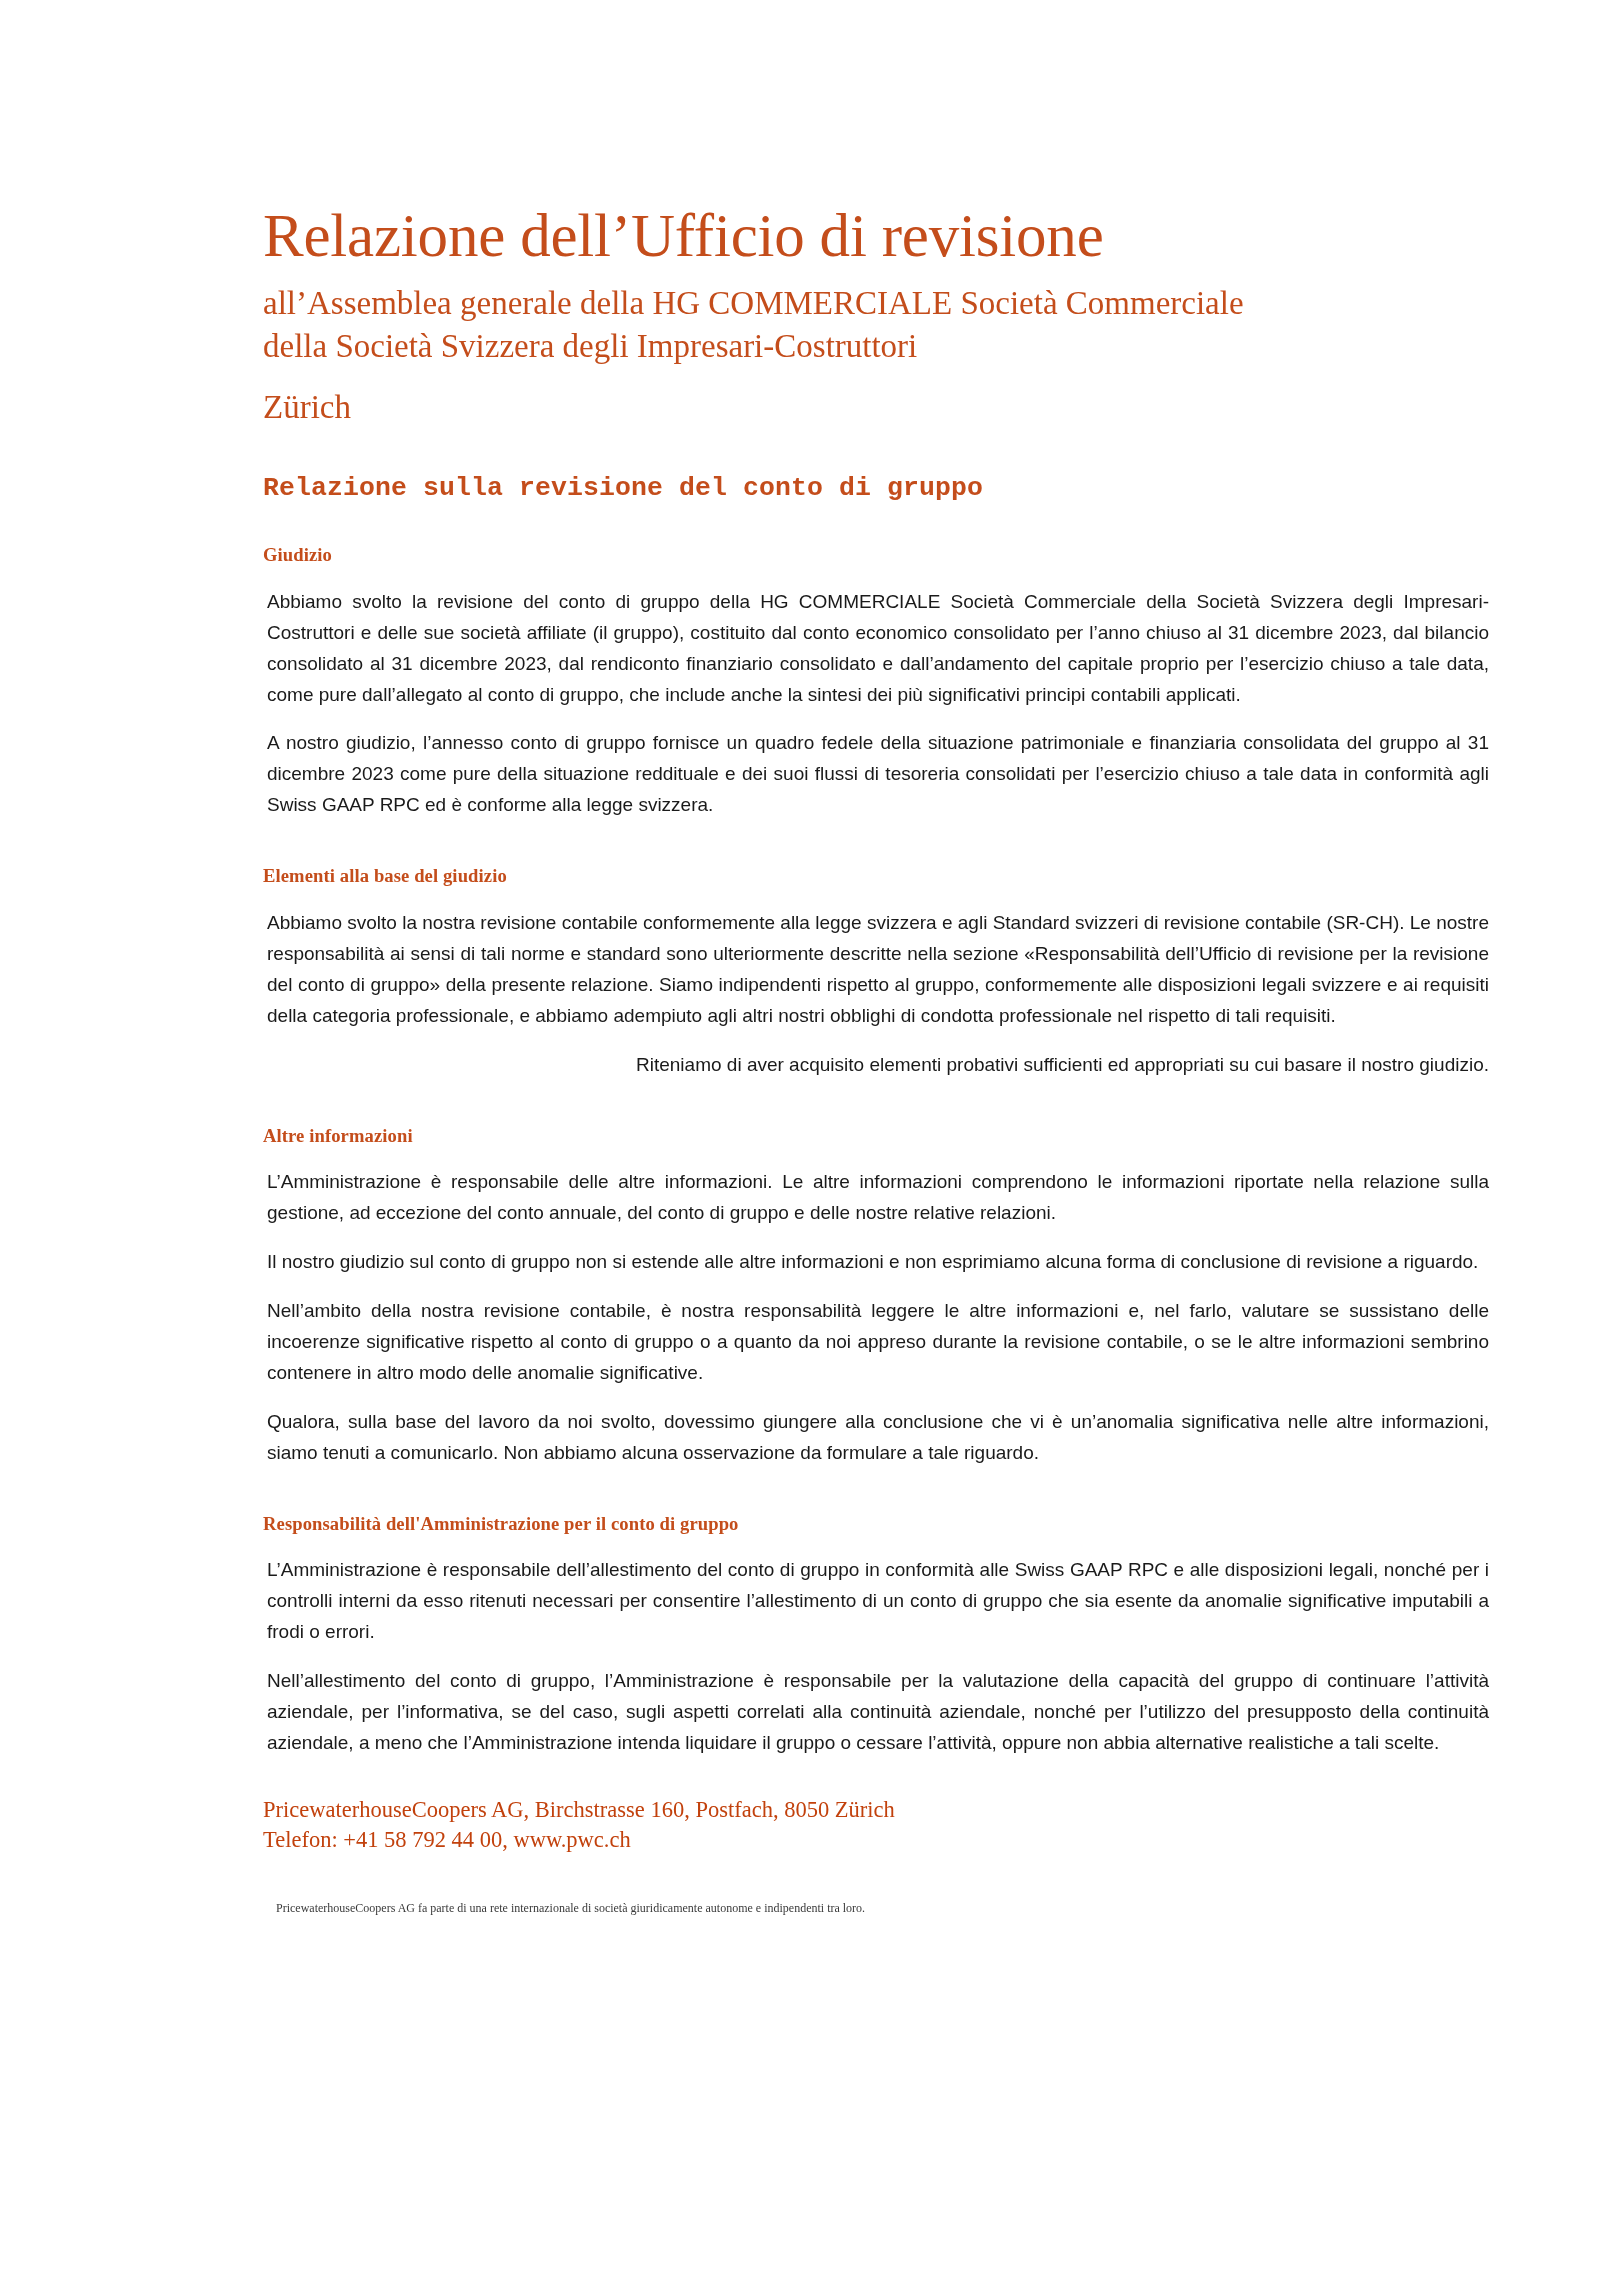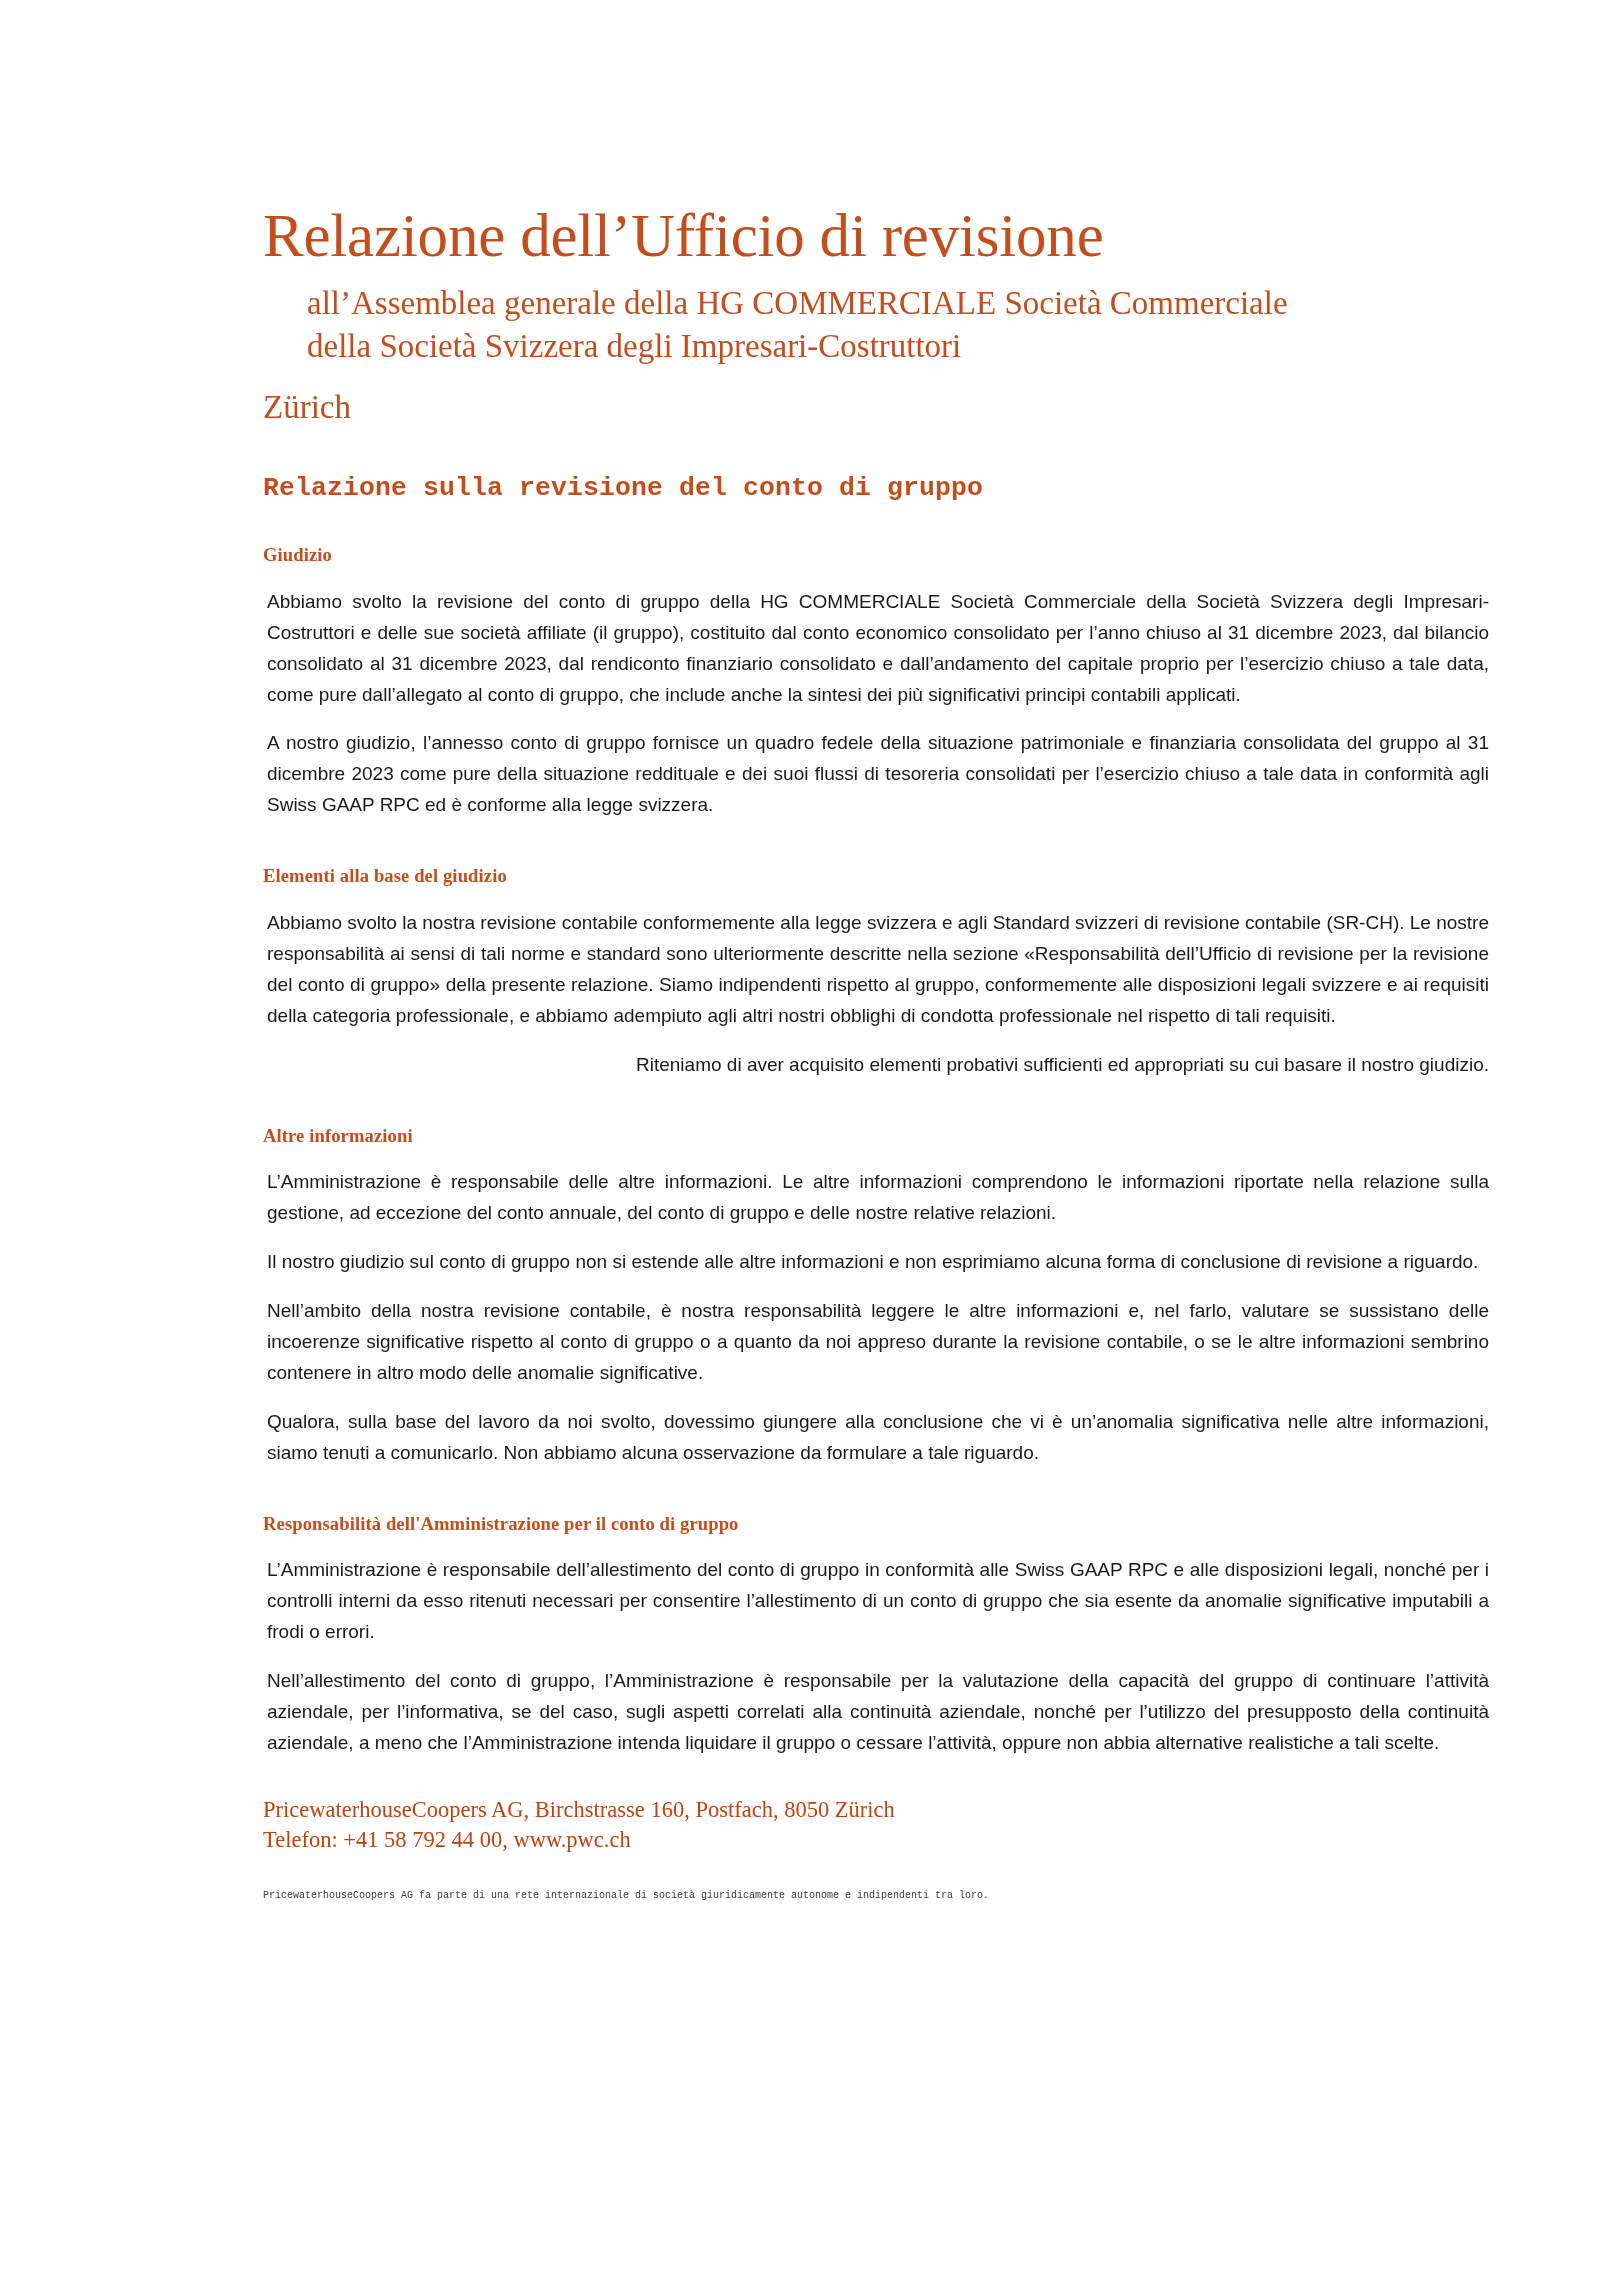--- a/index.html
+++ b/index.html
@@ -35,21 +35,21 @@
   }
   .doc-subtitle {
     font-family: "Liberation Serif", "DejaVu Serif", serif;
     color: #C44D1B;
     font-size: 33px;
     line-height: 1.28;
     font-weight: normal;
     margin: 0;
     padding-top: 13.7px;
   }
-  .doc-subtitle .sub-line { display: block; margin-left: 44px; }
+  .doc-subtitle .sub-line { display: block; }
   .doc-city {
     font-family: "Liberation Serif", "DejaVu Serif", serif;
     color: #C44D1B;
     font-size: 33px;
     line-height: 1.2;
     font-weight: normal;
     margin: 0;
     padding-top: 21.6px;
   }
 
@@ -93,25 +93,25 @@
   .footer-address {
     font-family: "Liberation Serif", "DejaVu Serif", serif;
     color: #c2410c;
     font-size: 22.5px;
     line-height: 30px;
     margin: 0;
     padding-top: 33px;
   }
   .footer-address .addr-line { display: block; }
   .footer-note {
-    font-family: Liberation Mono, monospace;
+    font-family: Liberation Serif, serif;
     color: #3a3a3a;
-    font-size: 10px;
+    font-size: 12px;
     line-height: 19.6px;
-    margin: 0;
+    margin: 13px;
     padding-top: 31px;
   }
 </style>
 </head>
 <body>
 
 <div class="page">
   <div class="content">
 
     <h1 class="doc-title">Relazione dell’Ufficio di revisione</h1>

